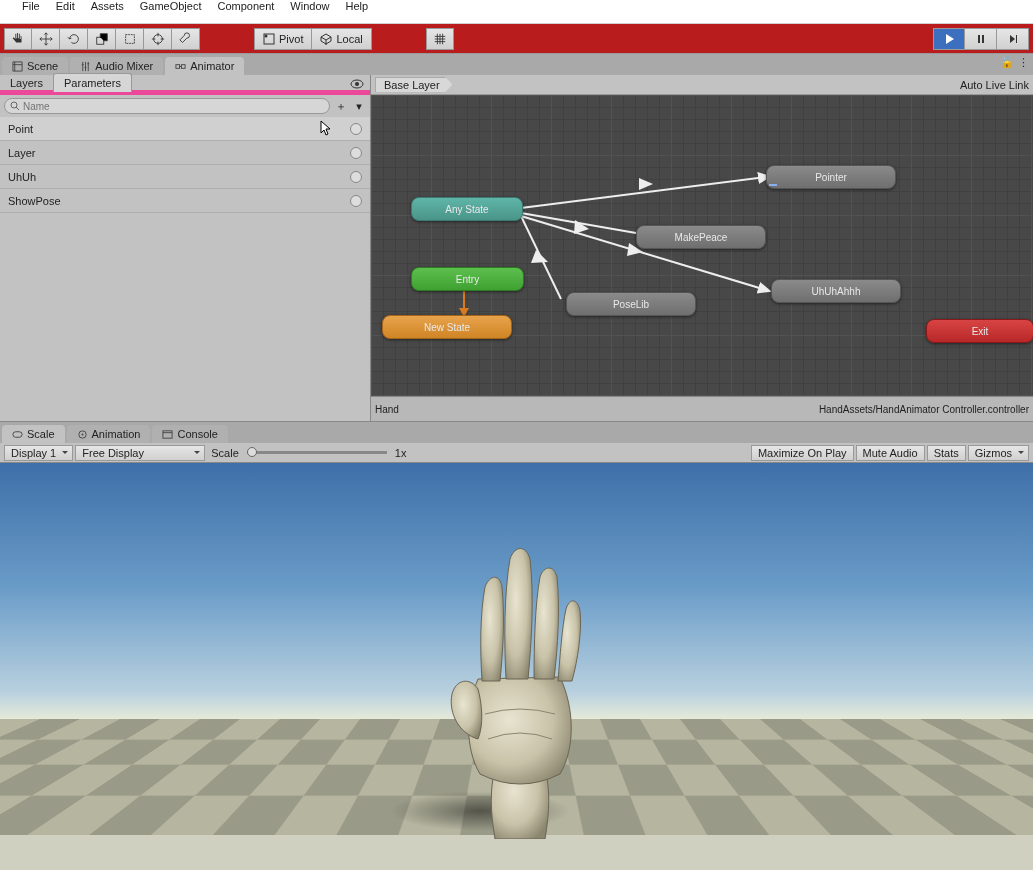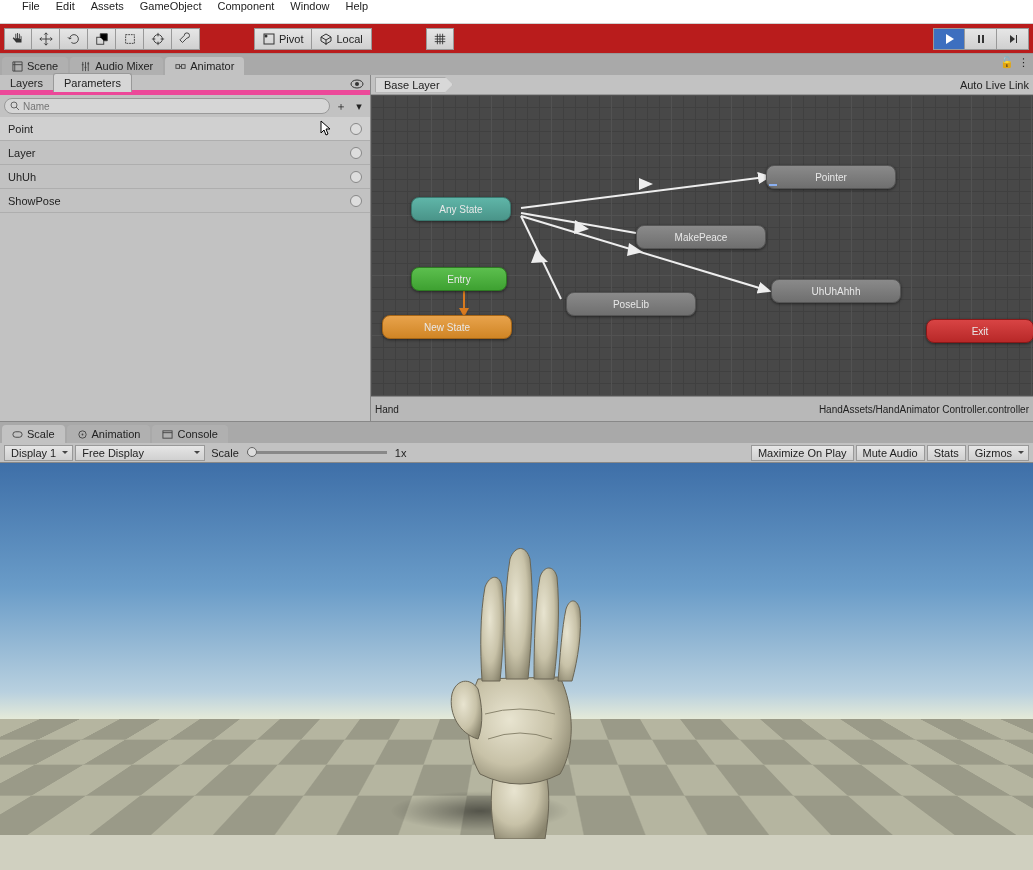--- a/index.html
+++ b/index.html
@@ -55,22 +55,22 @@
   .graph-canvas { flex: 1; background: #484848; position: relative; overflow: hidden;
     background-image:
       linear-gradient(#525252 1px, transparent 1px),
       linear-gradient(90deg, #525252 1px, transparent 1px),
       linear-gradient(#404040 1px, transparent 1px),
       linear-gradient(90deg, #404040 1px, transparent 1px);
     background-size: 60px 60px, 60px 60px, 12px 12px, 12px 12px;
   }
   .node { position: absolute; width: 130px; height: 24px; border-radius: 8px; display: flex; align-items: center; justify-content: center; font-size: 10px; color: #e8e8e8; box-shadow: 0 1px 3px rgba(0,0,0,.5); }
   .node.gray { background: linear-gradient(#8a8a8a,#6f6f6f); border: 1px solid #555; }
-  .node.teal { background: linear-gradient(#5fb5a8,#4a9489); border: 1px solid #3a7a70; width: 100px; }
-  .node.green { background: linear-gradient(#5cbf4e,#3ea131); border: 1px solid #2d7a22; width: 96px; }
+  .node.teal { background: linear-gradient(#5fb5a8,#4a9489); border: 1px solid #3a7a70; width: 112px; }
+  .node.green { background: linear-gradient(#5cbf4e,#3ea131); border: 1px solid #2d7a22; width: 113px; }
   .node.orange { background: linear-gradient(#e8a34c,#d08525); border: 1px solid #a56516; }
   .node.red { background: linear-gradient(#d84444,#b82828); border: 1px solid #8a1818; width: 108px; }
   .node .bar { position: absolute; left: 2px; bottom: 2px; height: 2px; background: #8aaff0; }
   svg.edges { position: absolute; left: 0; top: 0; width: 100%; height: 100%; pointer-events: none; }
   .arrow { fill: #eee; }
   .graph-footer { height: 18px; background: #b8b8b8; border-top: 1px solid #888; display: flex; justify-content: space-between; align-items: center; padding: 12px 4px; font-size: 10px; }
 
   
   .lower-tabs-row { background: #a9a9a9; height: 21px; display: flex; align-items: flex-end; padding-left: 2px; }
 

